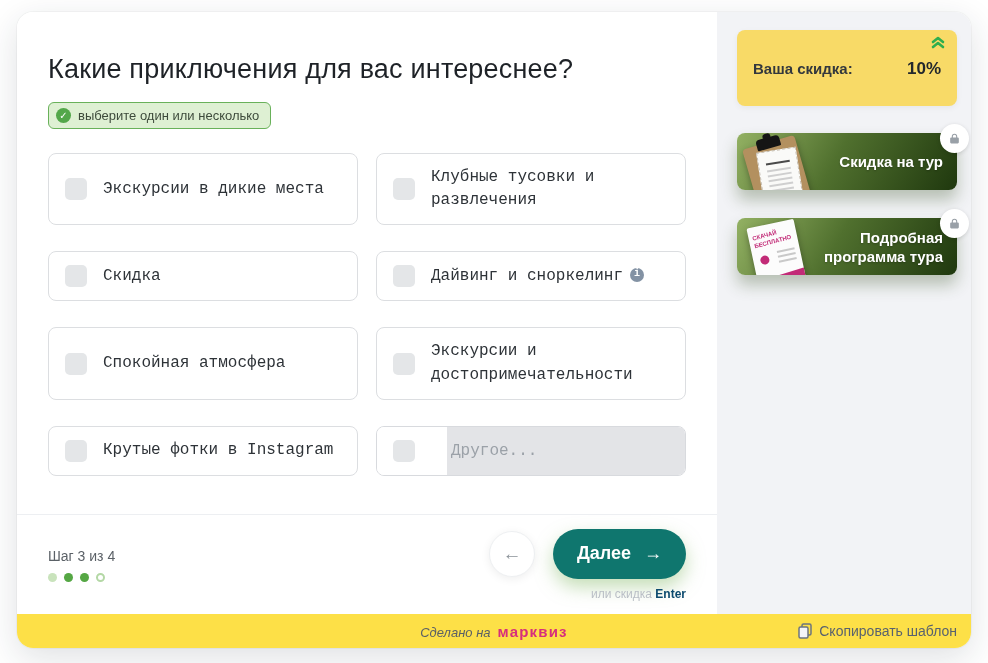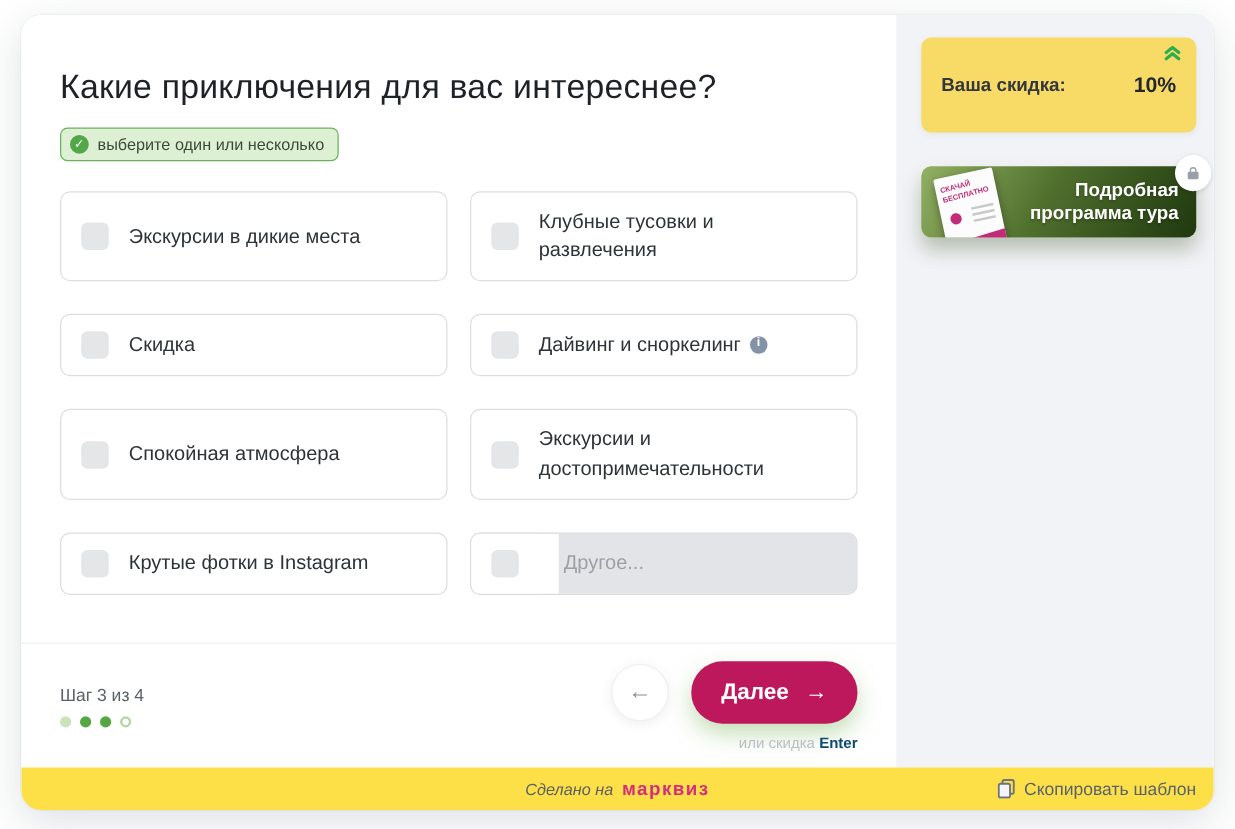--- a/index.html
+++ b/index.html
@@ -19,21 +19,21 @@
   .title { font-size: 27px; font-weight: 400; color: #1e2227; margin-top: 12px; letter-spacing: .2px; }
 
   .hint-badge { margin-top: 17px; display: inline-flex; align-items: center; gap: 7px;
     background: #def0d3; border: 1px solid #69b15a; border-radius: 6px;
     padding: 5px 11px 5px 7px; font-size: 13px; color: #3d4a3b; }
   .hint-check { width: 15px; height: 15px; border-radius: 50%; background: #53a74a;
     color: #fff; font-size: 10px; font-weight: bold; display: inline-flex;
     align-items: center; justify-content: center; flex: none; }
 
   .opts-grid { margin-top: 24px; display: grid; grid-template-columns: 1fr 1fr;
-    column-gap: 18px; row-gap: 26px; }
+    column-gap: 18px; row-gap: 26px; font-family: Liberation Mono, monospace; }
   .opt { background: #fff; border: 1px solid #dcdee1; border-radius: 8px;
     display: flex; align-items: center; gap: 16px; padding: 12px 16px;
     min-height: 50px; cursor: pointer; }
   .cb { width: 22px; height: 22px; border-radius: 5px; background: #e4e6e8; flex: none; }
   .opt-label { font-size: 16px; color: #2e3338; line-height: 1.45; }
   .info-dot { display: inline-flex; width: 14px; height: 14px; border-radius: 50%;
     background: #8392a4; color: #fff; font-size: 10px; font-weight: bold;
     align-items: center; justify-content: center; margin-left: 7px;
     vertical-align: middle; transform: translateY(-1px); font-style: normal; }
 
@@ -54,21 +54,21 @@
   .dot-past { background: #c9e3bc; }
   .dot-done { background: #55a744; }
   .dot-next { background: transparent; border: 2px solid #b4d8a6; }
 
   .nav { display: flex; gap: 18px; align-items: flex-start; }
   .back-btn { width: 46px; height: 46px; border-radius: 50%; background: #fff;
     border: 1px solid #eef0f2; box-shadow: 0 2px 10px rgba(0,0,0,.07);
     color: #8a9198; font-size: 19px; display: flex; align-items: center;
     justify-content: center; cursor: pointer; margin-top: 2px; }
   .next-wrap { display: flex; flex-direction: column; align-items: flex-end; }
-  .next-btn { height: 50px; border-radius: 25px; background: #be185d; border: none;
+  .next-btn { height: 50px; border-radius: 25px; background: #0f766e; border: none;
     color: #fff; font-size: 18px; font-weight: bold; padding: 0 24px;
     display: flex; align-items: center; gap: 13px; cursor: pointer;
     box-shadow: 0 8px 18px rgba(140,190,112,.5); font-family: inherit; }
   .enter-hint { margin-top: 8px; font-size: 12px; color: #b9bec5; }
   .enter-hint b { color: #0c4a6e; }
 
   
   .sidebar { flex: 1; background: #f2f3f6; display: flex; flex-direction: column;
     padding: 18px 14px 30px 20px; min-width: 0; }
   .discount { width: 220px; height: 76px; background: #f8da67; border-radius: 8px;
@@ -230,20 +230,42 @@
         <span class="discount-value">10%</span>
         <span class="chevrons">
           <svg width="14" height="13" viewBox="0 0 14 13">
             <path d="M2 6 L7 2 L12 6" stroke="#2fae4e" stroke-width="2.6" fill="none" stroke-linecap="round" stroke-linejoin="round"></path>
             <path d="M2 11 L7 7 L12 11" stroke="#2fae4e" stroke-width="2.6" fill="none" stroke-linecap="round" stroke-linejoin="round"></path>
           </svg>
         </span>
       </div>
 
       <div class="banners">
+        <div class="banner">
+          <div class="art-clip">
+            <div class="clipboard">
+              <div class="board"></div>
+              <div class="clip"></div>
+              <div class="paper">
+                <div class="pline dark"></div>
+                <div class="pline"></div>
+                <div class="pline"></div>
+                <div class="pline"></div>
+                <div class="pline"></div>
+                <div class="pline"></div>
+              </div>
+            </div>
+          </div>
+          <span class="banner-label">Скидка на тур</span>
+          <span class="lock-badge">
+            <svg width="13" height="13" viewBox="0 0 24 24">
+                <path fill="#99a0a7" d="M12 3a5 5 0 0 0-5 5v2H6a2 2 0 0 0-2 2v7a2 2 0 0 0 2 2h12a2 2 0 0 0 2-2v-7a2 2 0 0 0-2-2h-1V8a5 5 0 0 0-5-5zm-3 7V8a3 3 0 1 1 6 0v2H9z"></path>
+              </svg>
+          </span>
+        </div>
 
         <div class="banner">
           <div class="art-clip">
             <div class="flyer">
               <span class="flyer-note">СКАЧАЙ
 БЕСПЛАТНО</span>
               <span class="flyer-dot"></span>
               <span class="fline" style="top:28px;"></span>
               <span class="fline" style="top:33px;"></span>
               <span class="fline" style="top:38px;"></span>

